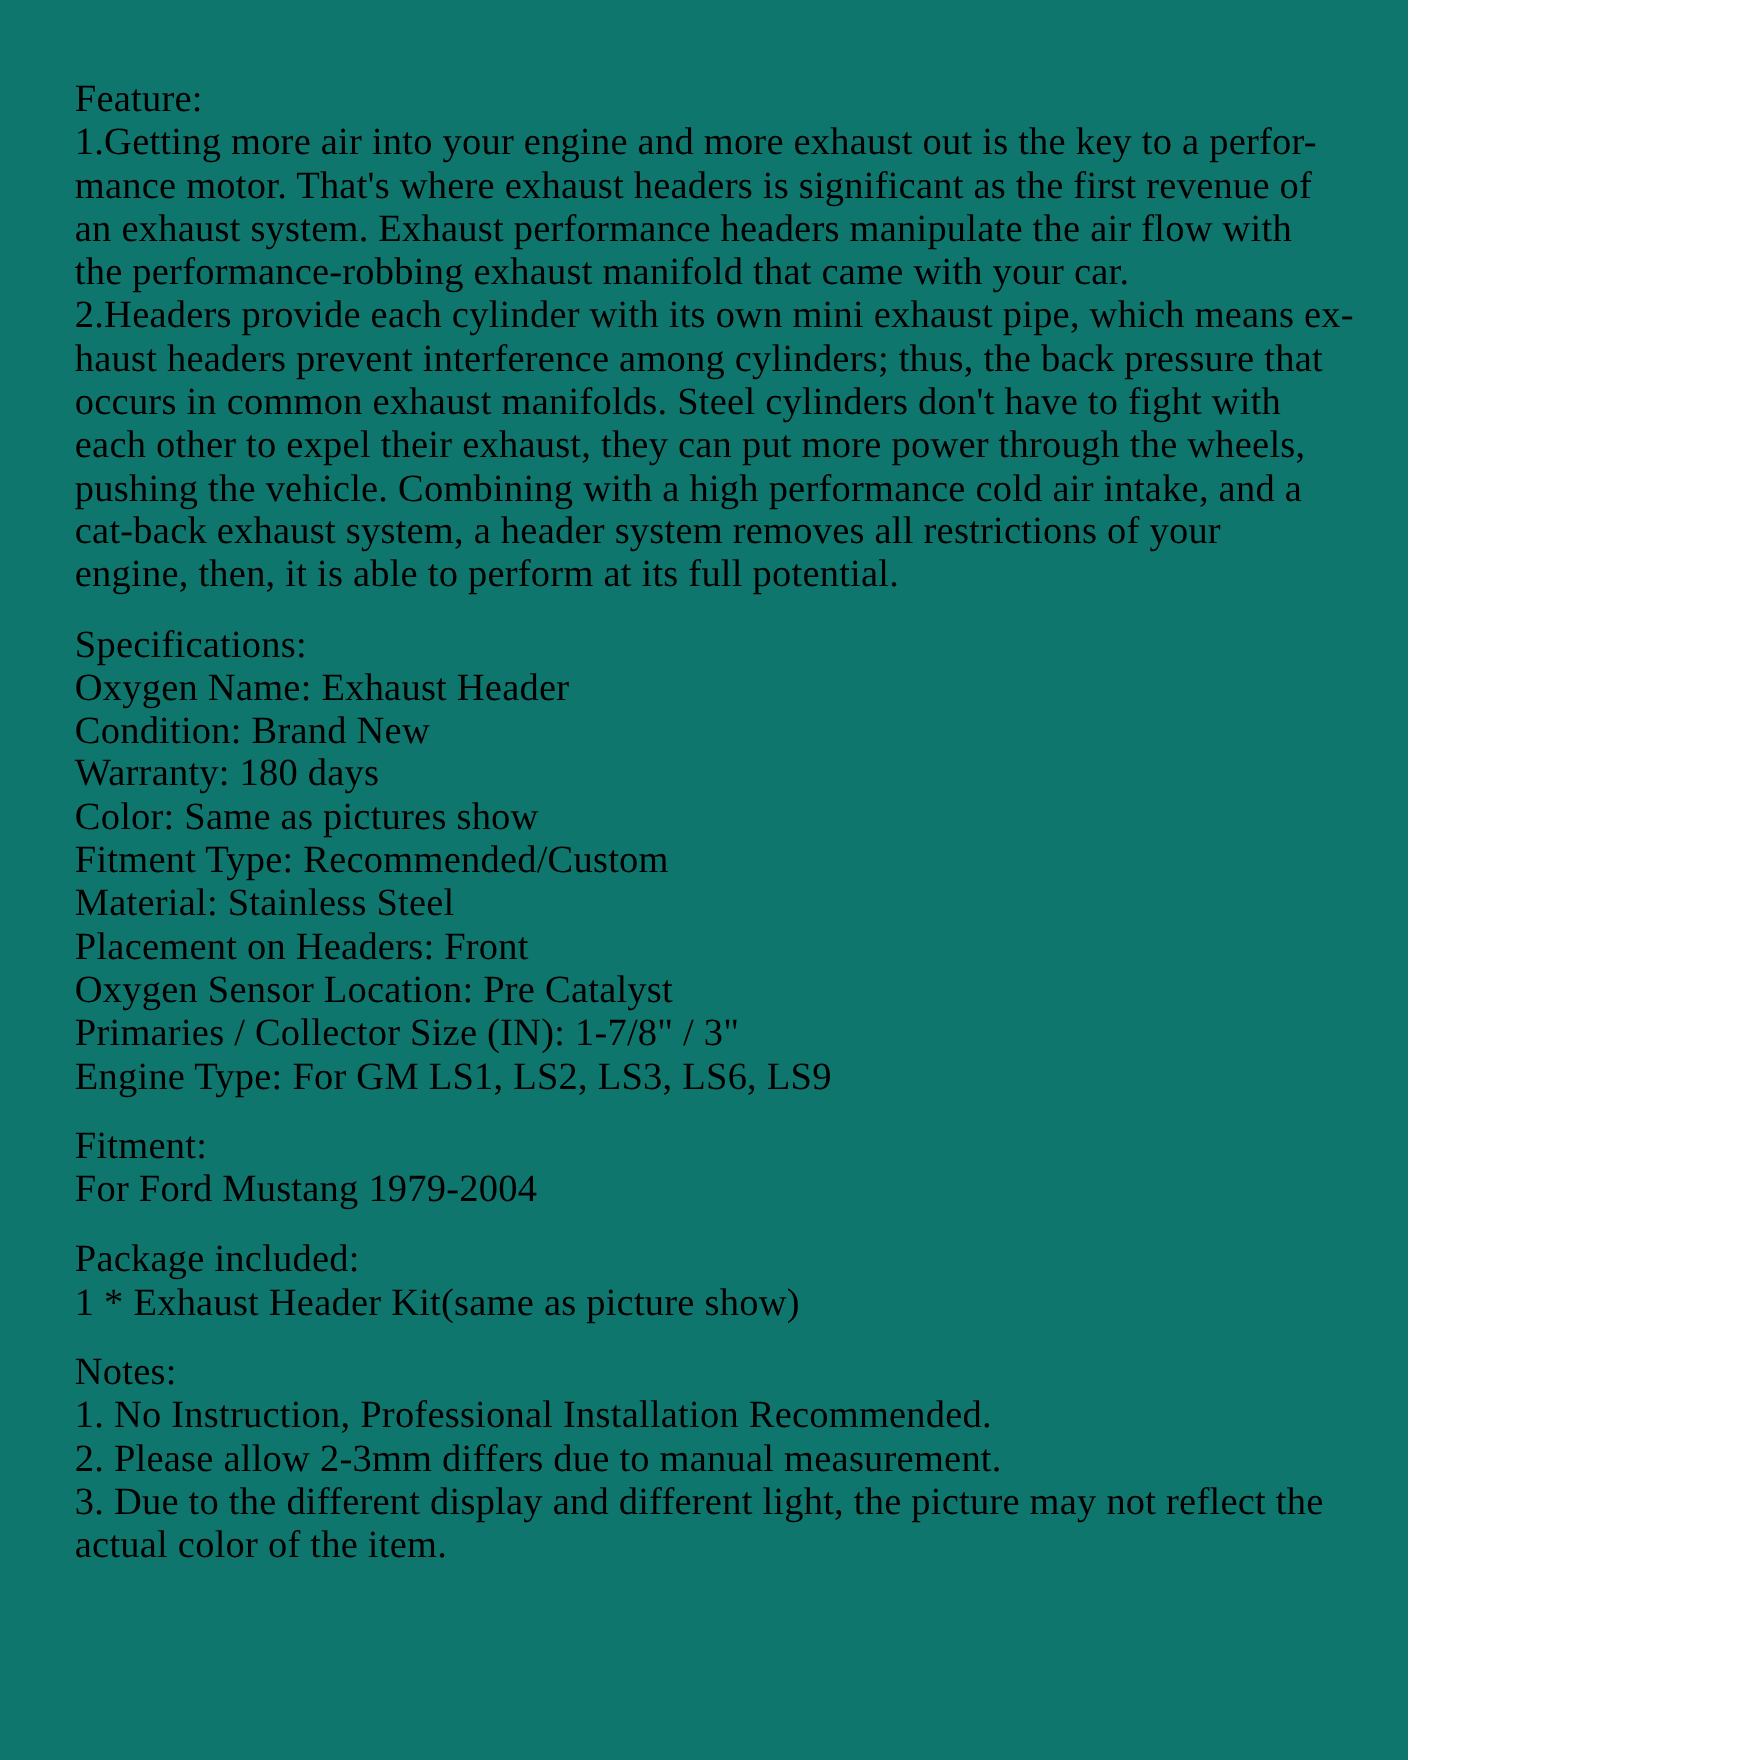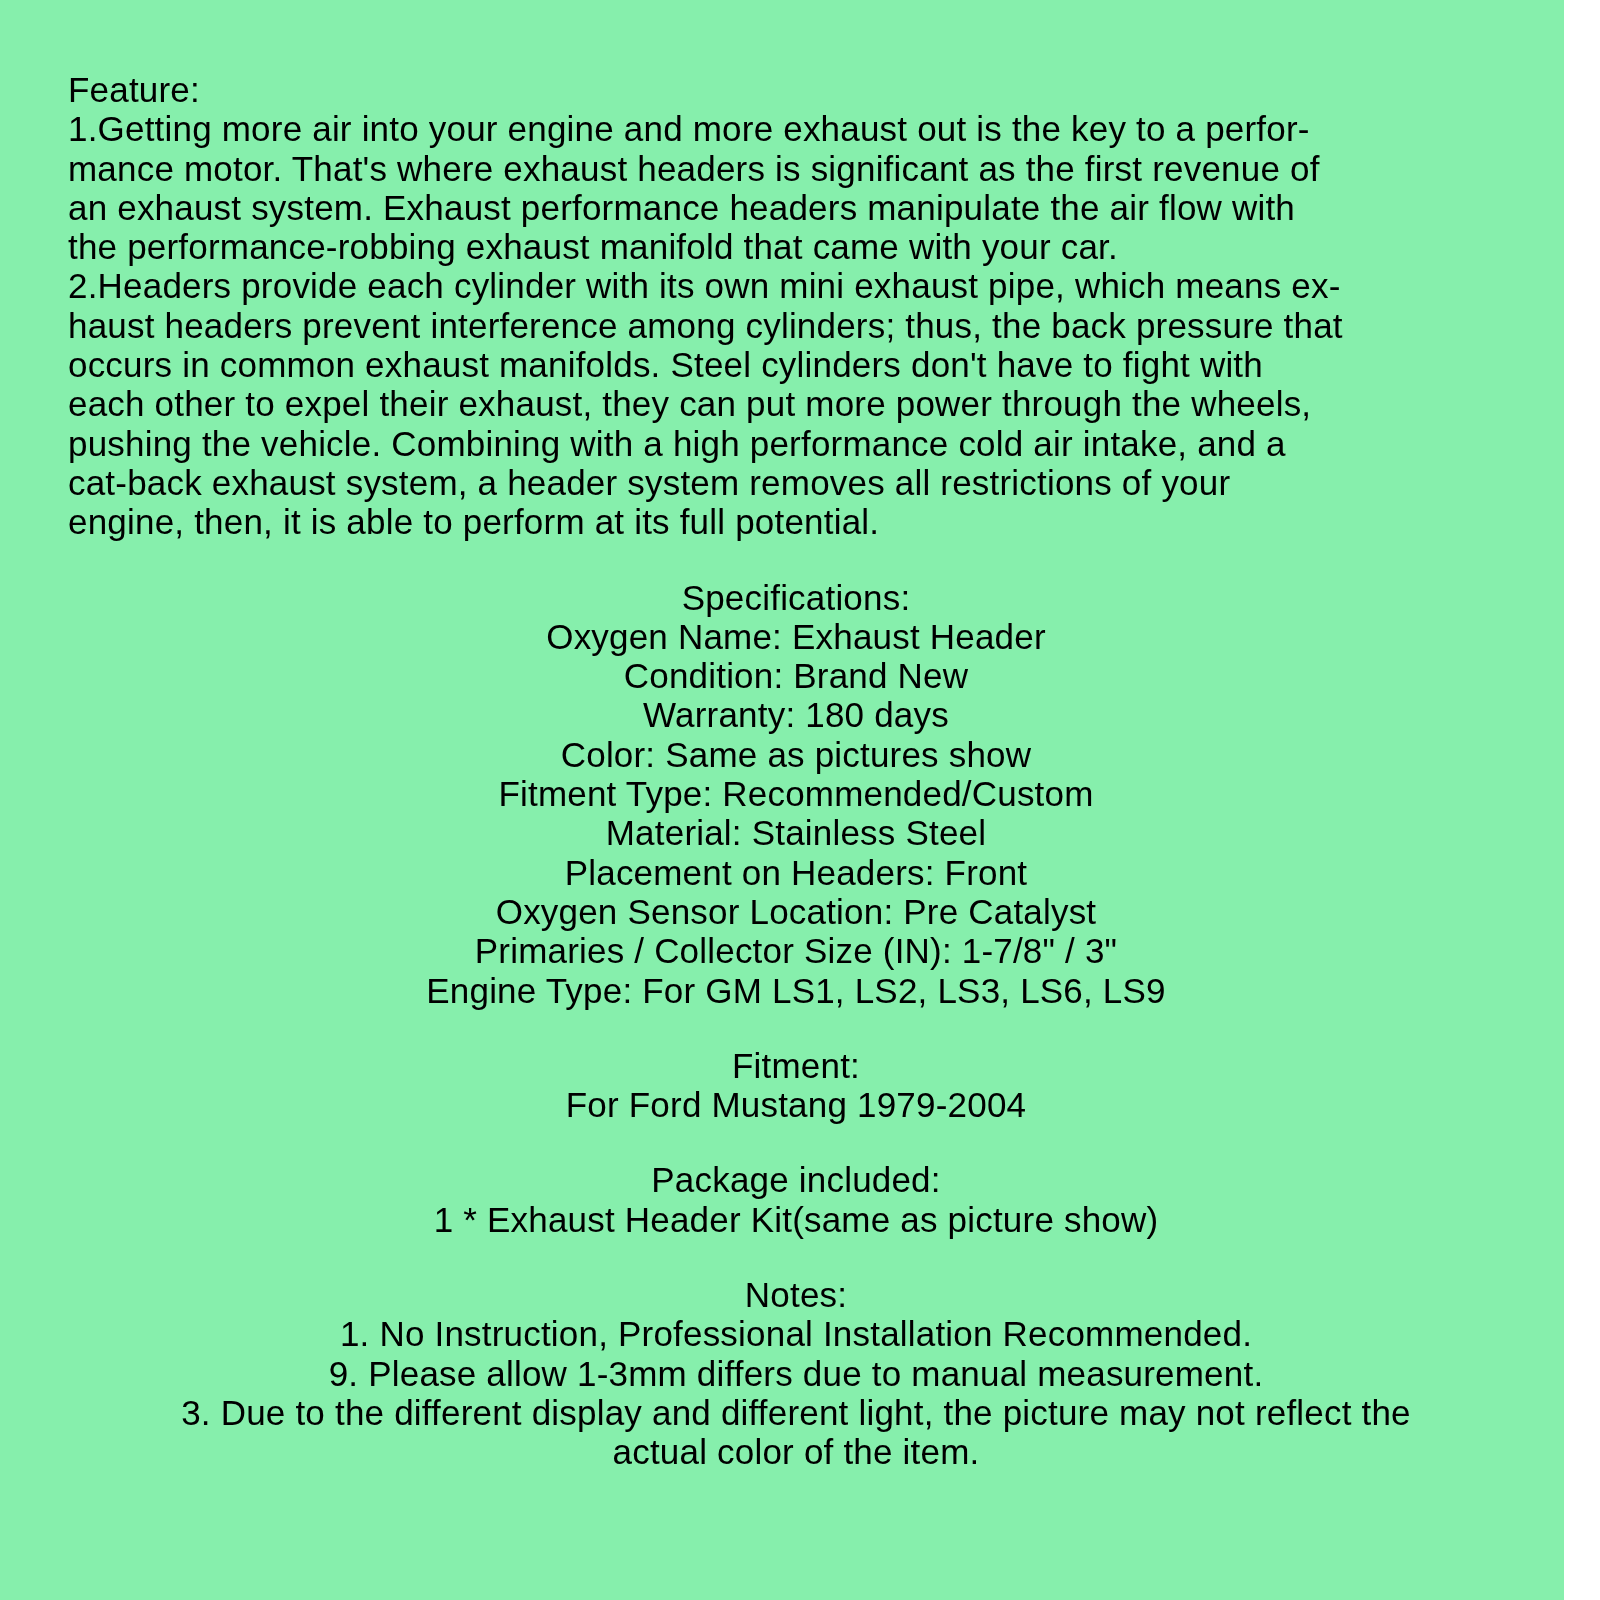--- a/index.html
+++ b/index.html
@@ -8,32 +8,32 @@
     background: #ffffff;
   }
   body {
     width: 1600px;
     height: 1600px;
     overflow: hidden;
     font-family: "Liberation Sans", "DejaVu Sans", sans-serif;
   }
   .page {
     box-sizing: border-box;
-    width: 1564px;
+    width: 1280px;
     height: 1600px;
     padding: 70px 40px 0 68px;
-    background: #86efac;
+    background: #0f766e;
     color: #000000;
+    font-family: Liberation Serif, serif;
   }
   .section {
     margin: 0;
   }
   .section + .section {
-    margin-top: 36px; 
-    text-align: center;
+    margin-top: 24px; 
   }
   .line {
     font-size: 35px;
     line-height: 39.3px;
     font-weight: 400;
     letter-spacing: 0.2px;
     white-space: pre;
     color: #000000;
   }
 </style>
@@ -73,18 +73,18 @@
         <div class="line">Fitment:</div>
         <div class="line">For Ford Mustang 1979-2004</div>
       </div>
       <div class="section">
         <div class="line">Package included:</div>
         <div class="line">1 * Exhaust Header Kit(same as picture show)</div>
       </div>
       <div class="section">
         <div class="line">Notes:</div>
         <div class="line">1. No Instruction, Professional Installation Recommended.</div>
-        <div class="line">9. Please allow 1-3mm differs due to manual measurement.</div>
+        <div class="line">2. Please allow 2-3mm differs due to manual measurement.</div>
         <div class="line">3. Due to the different display and different light, the picture may not reflect the</div>
         <div class="line">actual color of the item.</div>
       </div>
     </div>
 </div>
 
 </body></html>

